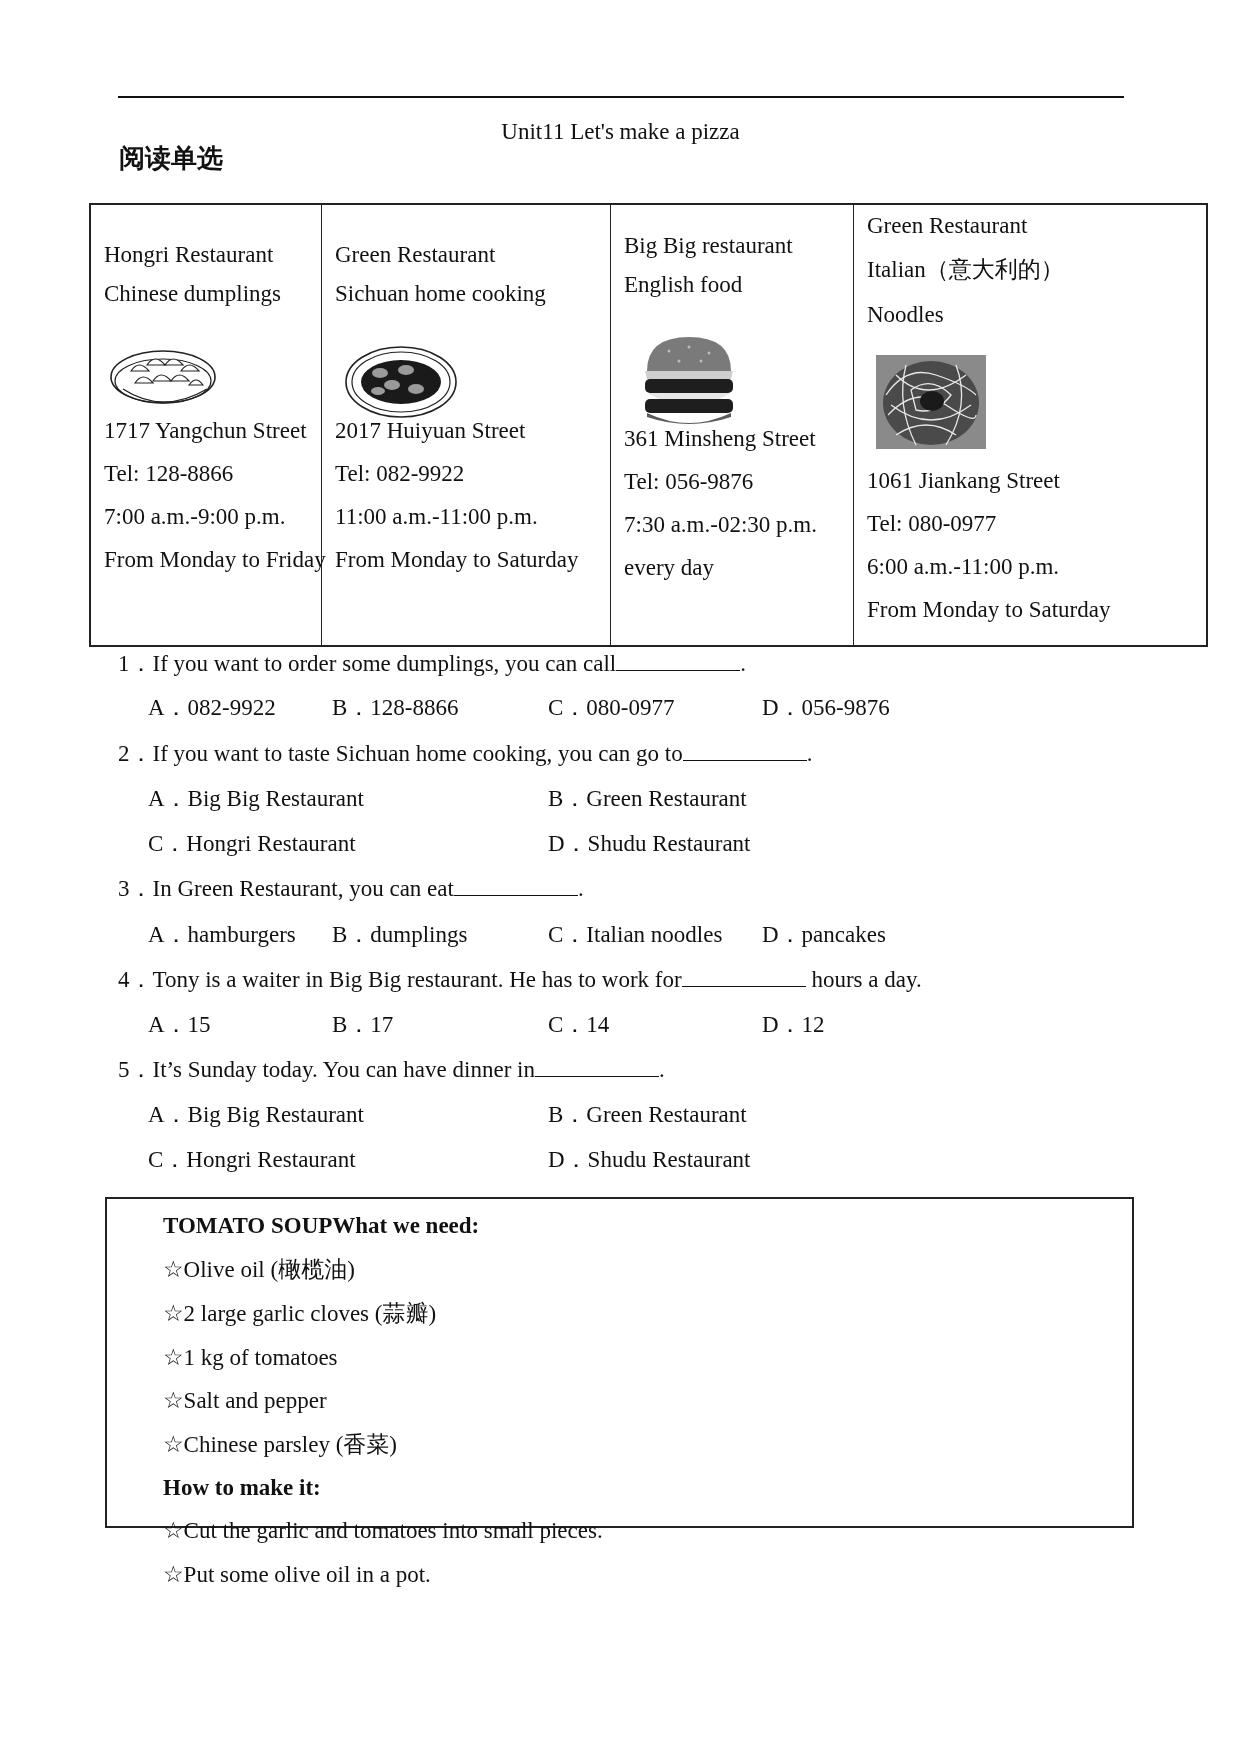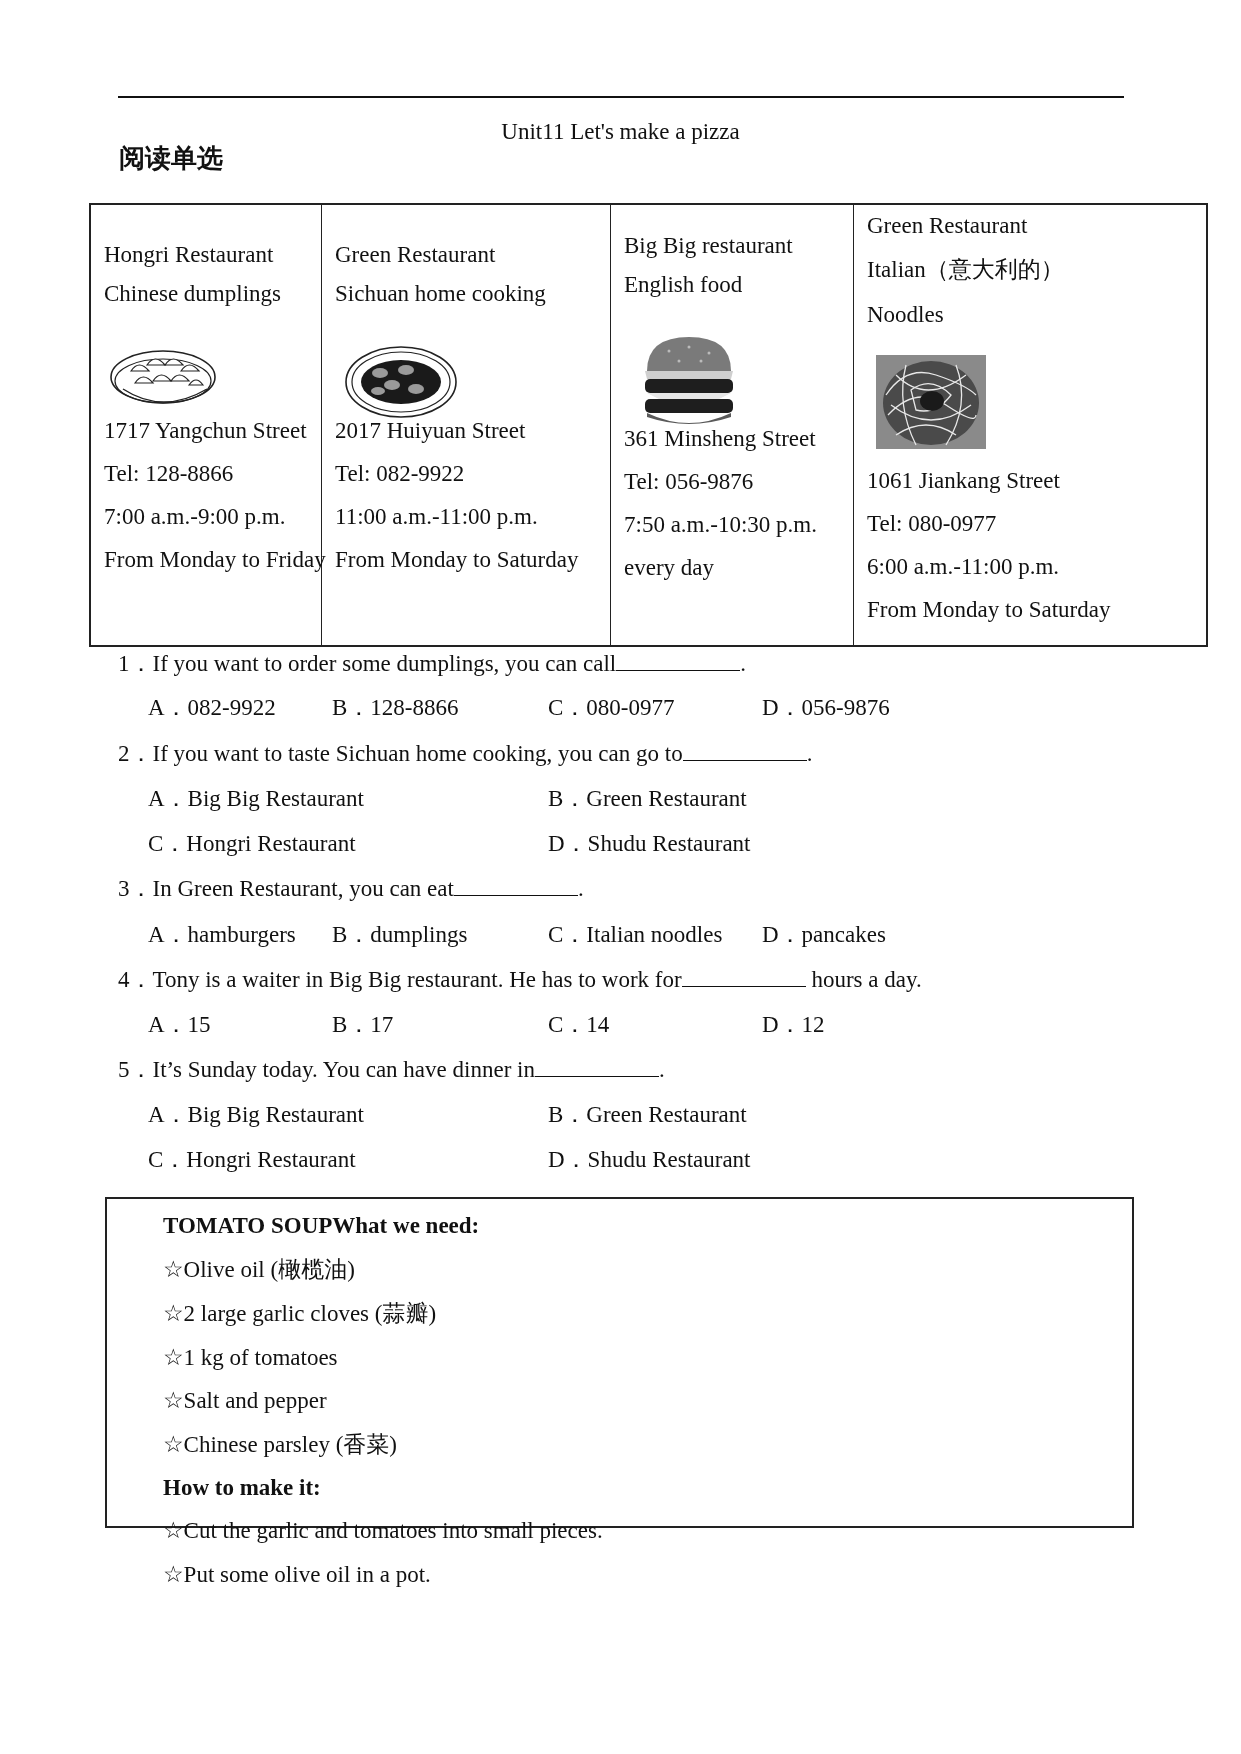--- a/index.html
+++ b/index.html
@@ -185,21 +185,21 @@
       <g fill="#bbb">
         <circle cx="30" cy="18" r="1.5"></circle>
           <circle cx="50" cy="14" r="1.5"></circle>
           <circle cx="70" cy="20" r="1.5"></circle>
         <circle cx="40" cy="28" r="1.5"></circle>
           <circle cx="62" cy="28" r="1.5"></circle>
       </g>
     </svg>
     <div class="cell-line" style="top:220px">361 Minsheng Street</div>
     <div class="cell-line" style="top:263px">Tel: 056-9876</div>
-    <div class="cell-line" style="top:306px">7:50 a.m.-10:30 p.m.</div>
+    <div class="cell-line" style="top:306px">7:30 a.m.-02:30 p.m.</div>
     <div class="cell-line" style="top:349px">every day</div>
   </div>
 
   <div class="col col-4">
     <div class="cell-line" style="top:7px">Green Restaurant</div>
     <div class="cell-line" style="top:51px">Italian（意大利的）</div>
     <div class="cell-line" style="top:96px">Noodles</div>
     <svg class="food-img" style="left:22px;top:150px" width="110" height="94" viewBox="0 0 110 94">
       <rect x="0" y="0" width="110" height="94" fill="#8a8a8a"></rect>
       <ellipse cx="55" cy="48" rx="48" ry="42" fill="#4a4a4a"></ellipse>

